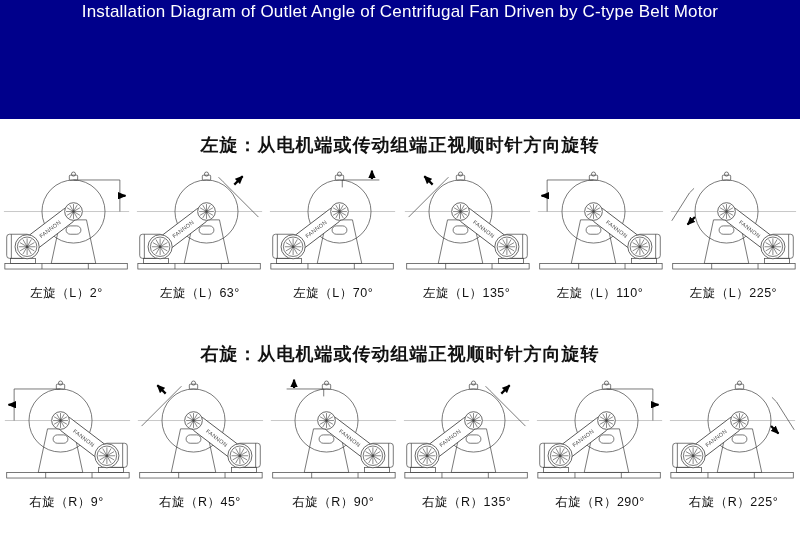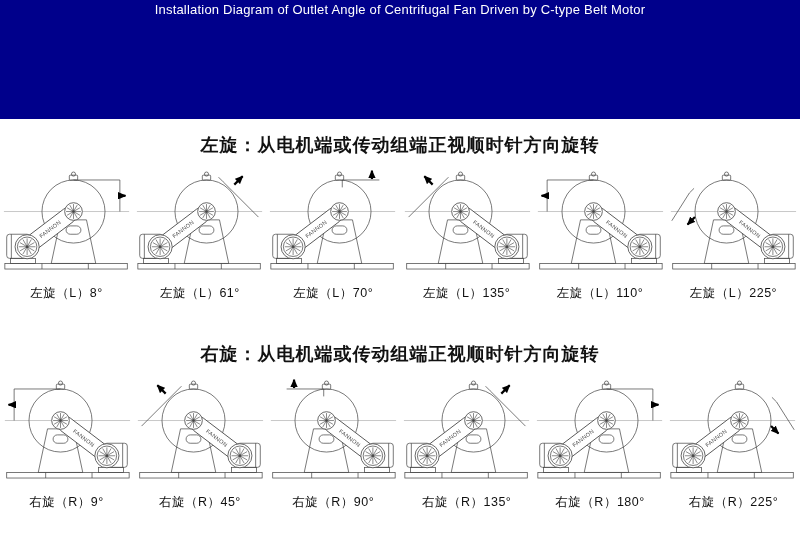--- a/index.html
+++ b/index.html
@@ -10,21 +10,21 @@
   }
   .header{
     width:800px;height:119px;background:#00008B;color:#fff;
     display:flex;flex-direction:column;align-items:center;justify-content:flex-start;
   }
   .title{
     margin-top:6px;font-size:37px;font-weight:bold;letter-spacing:1px;
     white-space:nowrap;line-height:1.25;
   }
   .subtitle{
-    margin-top:2px;font-size:13px;font-weight:normal;letter-spacing:0.2px;
+    margin-top:2px;font-size:17px;font-weight:normal;letter-spacing:0.2px;
     white-space:nowrap;
   }
   .section-heading{
     width:800px;text-align:center;font-size:18px;font-weight:bold;color:#111;
     letter-spacing:1px;
   }
   .heading-1{margin-top:14px;}
   .heading-2{margin-top:40px;}
   .diagram-row{
     width:800px;display:flex;flex-direction:row;justify-content:space-between;
@@ -90,21 +90,21 @@
             <line x1="74.0" y1="41.1" x2="82.0" y2="54.9"></line>
             <line x1="78.0" y1="40.0" x2="78.0" y2="56.0"></line>
             <line x1="82.0" y1="41.1" x2="74.0" y2="54.9"></line>
             <line x1="84.9" y1="44.0" x2="71.1" y2="52.0"></line>
           </g>
           <circle cx="78" cy="48" r="1.3" fill="#4a4a4a"></circle>
           <line x1="126" y1="31" x2="134" y2="31" stroke="#000000" stroke-width="2.4" marker-end="url(#ah0-0)"></line>
         </g>
         <text transform="translate(53,67) rotate(-37.2)" x="0" y="2" font-size="6" letter-spacing="0.4" text-anchor="middle" fill="#4a4a4a" font-family="Liberation Sans, sans-serif">FANNON</text>
       </svg>
-      <div class="cap">左旋（L）8°</div>
+      <div class="cap">左旋（L）2°</div>
     </div>
     <div class="cell">
       <svg viewBox="0 0 142 124" width="132" height="115">
         <defs>
           <marker id="ah0-1" markerUnits="userSpaceOnUse" markerWidth="9" markerHeight="8" refX="8" refY="4" orient="auto">
             <path d="M0,0 L9,4 L0,8 Z" fill="#000000"></path>
           </marker>
         </defs>
         <g>
           <line x1="3" y1="48" x2="138" y2="48" stroke="#888" stroke-width="0.5"></line>
@@ -142,21 +142,21 @@
             <line x1="74.0" y1="41.1" x2="82.0" y2="54.9"></line>
             <line x1="78.0" y1="40.0" x2="78.0" y2="56.0"></line>
             <line x1="82.0" y1="41.1" x2="74.0" y2="54.9"></line>
             <line x1="84.9" y1="44.0" x2="71.1" y2="52.0"></line>
           </g>
           <circle cx="78" cy="48" r="1.3" fill="#4a4a4a"></circle>
           <line x1="108" y1="19" x2="117" y2="10" stroke="#000000" stroke-width="2.4" marker-end="url(#ah0-1)"></line>
         </g>
         <text transform="translate(53,67) rotate(-37.2)" x="0" y="2" font-size="6" letter-spacing="0.4" text-anchor="middle" fill="#4a4a4a" font-family="Liberation Sans, sans-serif">FANNON</text>
       </svg>
-      <div class="cap">左旋（L）61°</div>
+      <div class="cap">左旋（L）63°</div>
     </div>
     <div class="cell">
       <svg viewBox="0 0 142 124" width="132" height="115">
         <defs>
           <marker id="ah0-2" markerUnits="userSpaceOnUse" markerWidth="9" markerHeight="8" refX="8" refY="4" orient="auto">
             <path d="M0,0 L9,4 L0,8 Z" fill="#000000"></path>
           </marker>
         </defs>
         <g>
           <line x1="3" y1="48" x2="138" y2="48" stroke="#888" stroke-width="0.5"></line>
@@ -614,21 +614,21 @@
             <line x1="74.0" y1="41.1" x2="82.0" y2="54.9"></line>
             <line x1="78.0" y1="40.0" x2="78.0" y2="56.0"></line>
             <line x1="82.0" y1="41.1" x2="74.0" y2="54.9"></line>
             <line x1="84.9" y1="44.0" x2="71.1" y2="52.0"></line>
           </g>
           <circle cx="78" cy="48" r="1.3" fill="#4a4a4a"></circle>
           <line x1="126" y1="31" x2="134" y2="31" stroke="#000000" stroke-width="2.4" marker-end="url(#ah1-4)"></line>
         </g>
         <text transform="translate(53,67) rotate(-37.2)" x="0" y="2" font-size="6" letter-spacing="0.4" text-anchor="middle" fill="#4a4a4a" font-family="Liberation Sans, sans-serif">FANNON</text>
       </svg>
-      <div class="cap">右旋（R）180°</div>
+      <div class="cap">右旋（R）290°</div>
     </div>
     <div class="cell">
       <svg viewBox="0 0 142 124" width="132" height="115">
         <defs>
           <marker id="ah1-5" markerUnits="userSpaceOnUse" markerWidth="9" markerHeight="8" refX="8" refY="4" orient="auto">
             <path d="M0,0 L9,4 L0,8 Z" fill="#000000"></path>
           </marker>
         </defs>
         <g>
           <line x1="3" y1="48" x2="138" y2="48" stroke="#888" stroke-width="0.5"></line>

